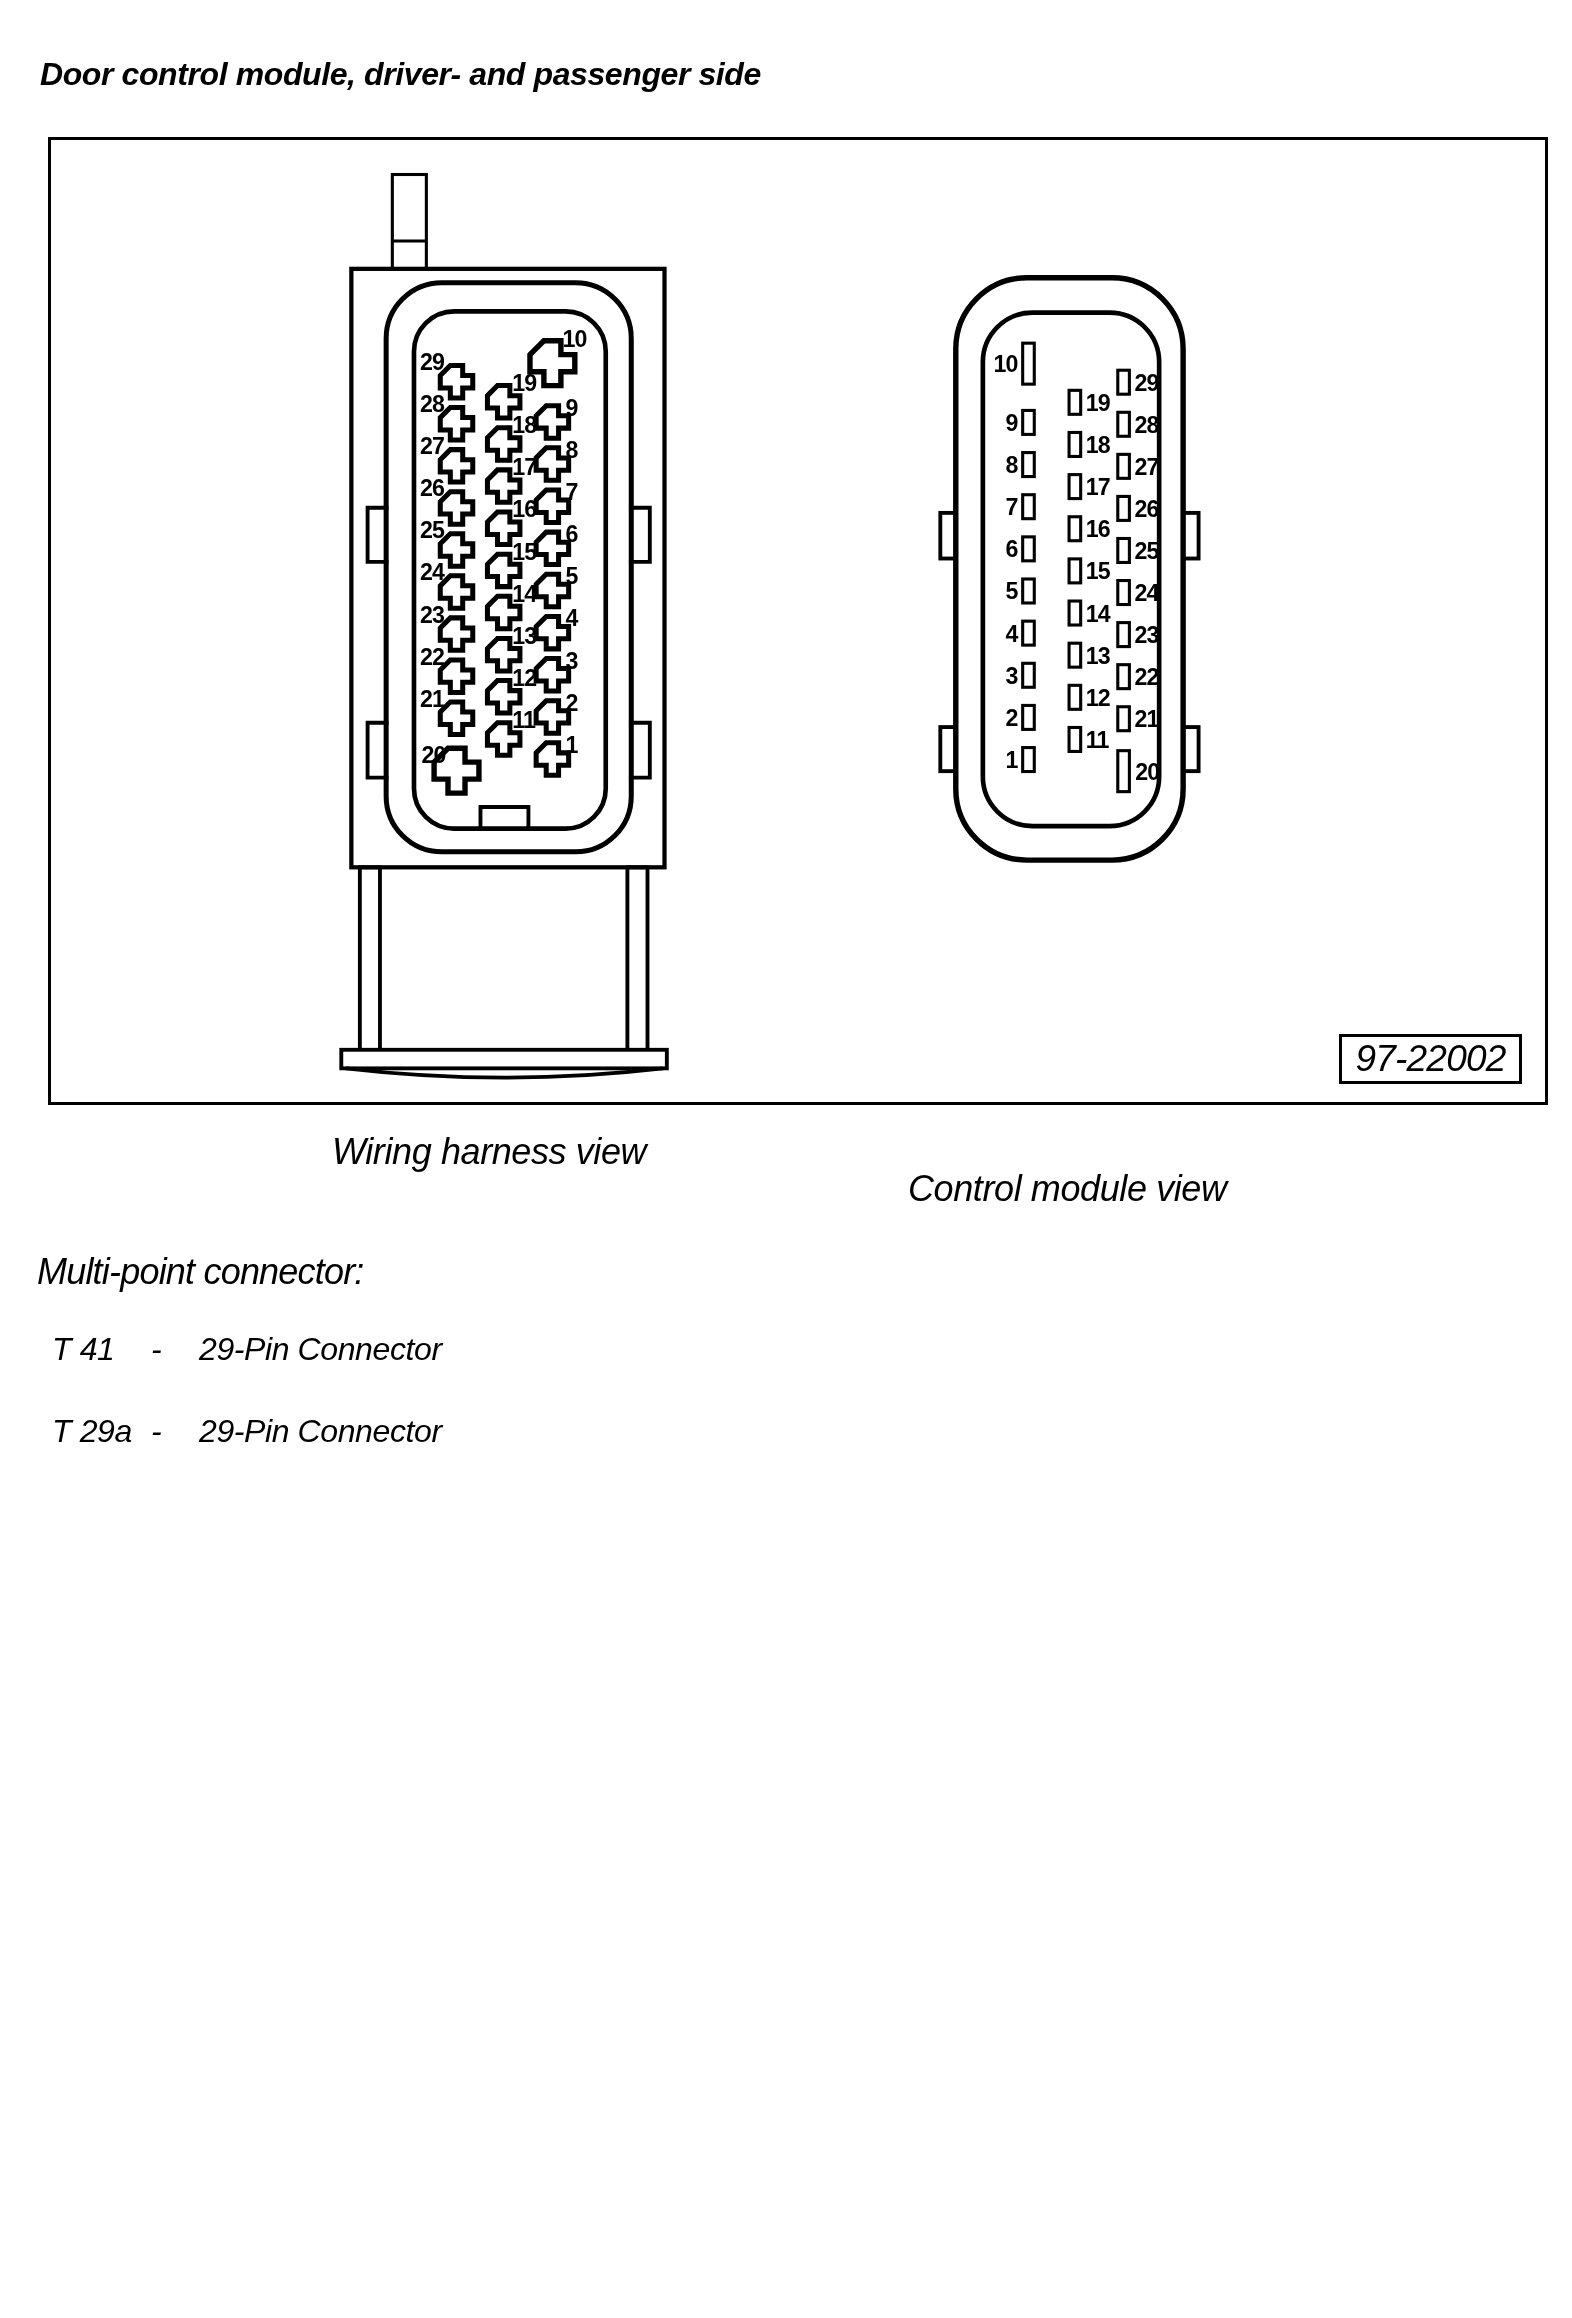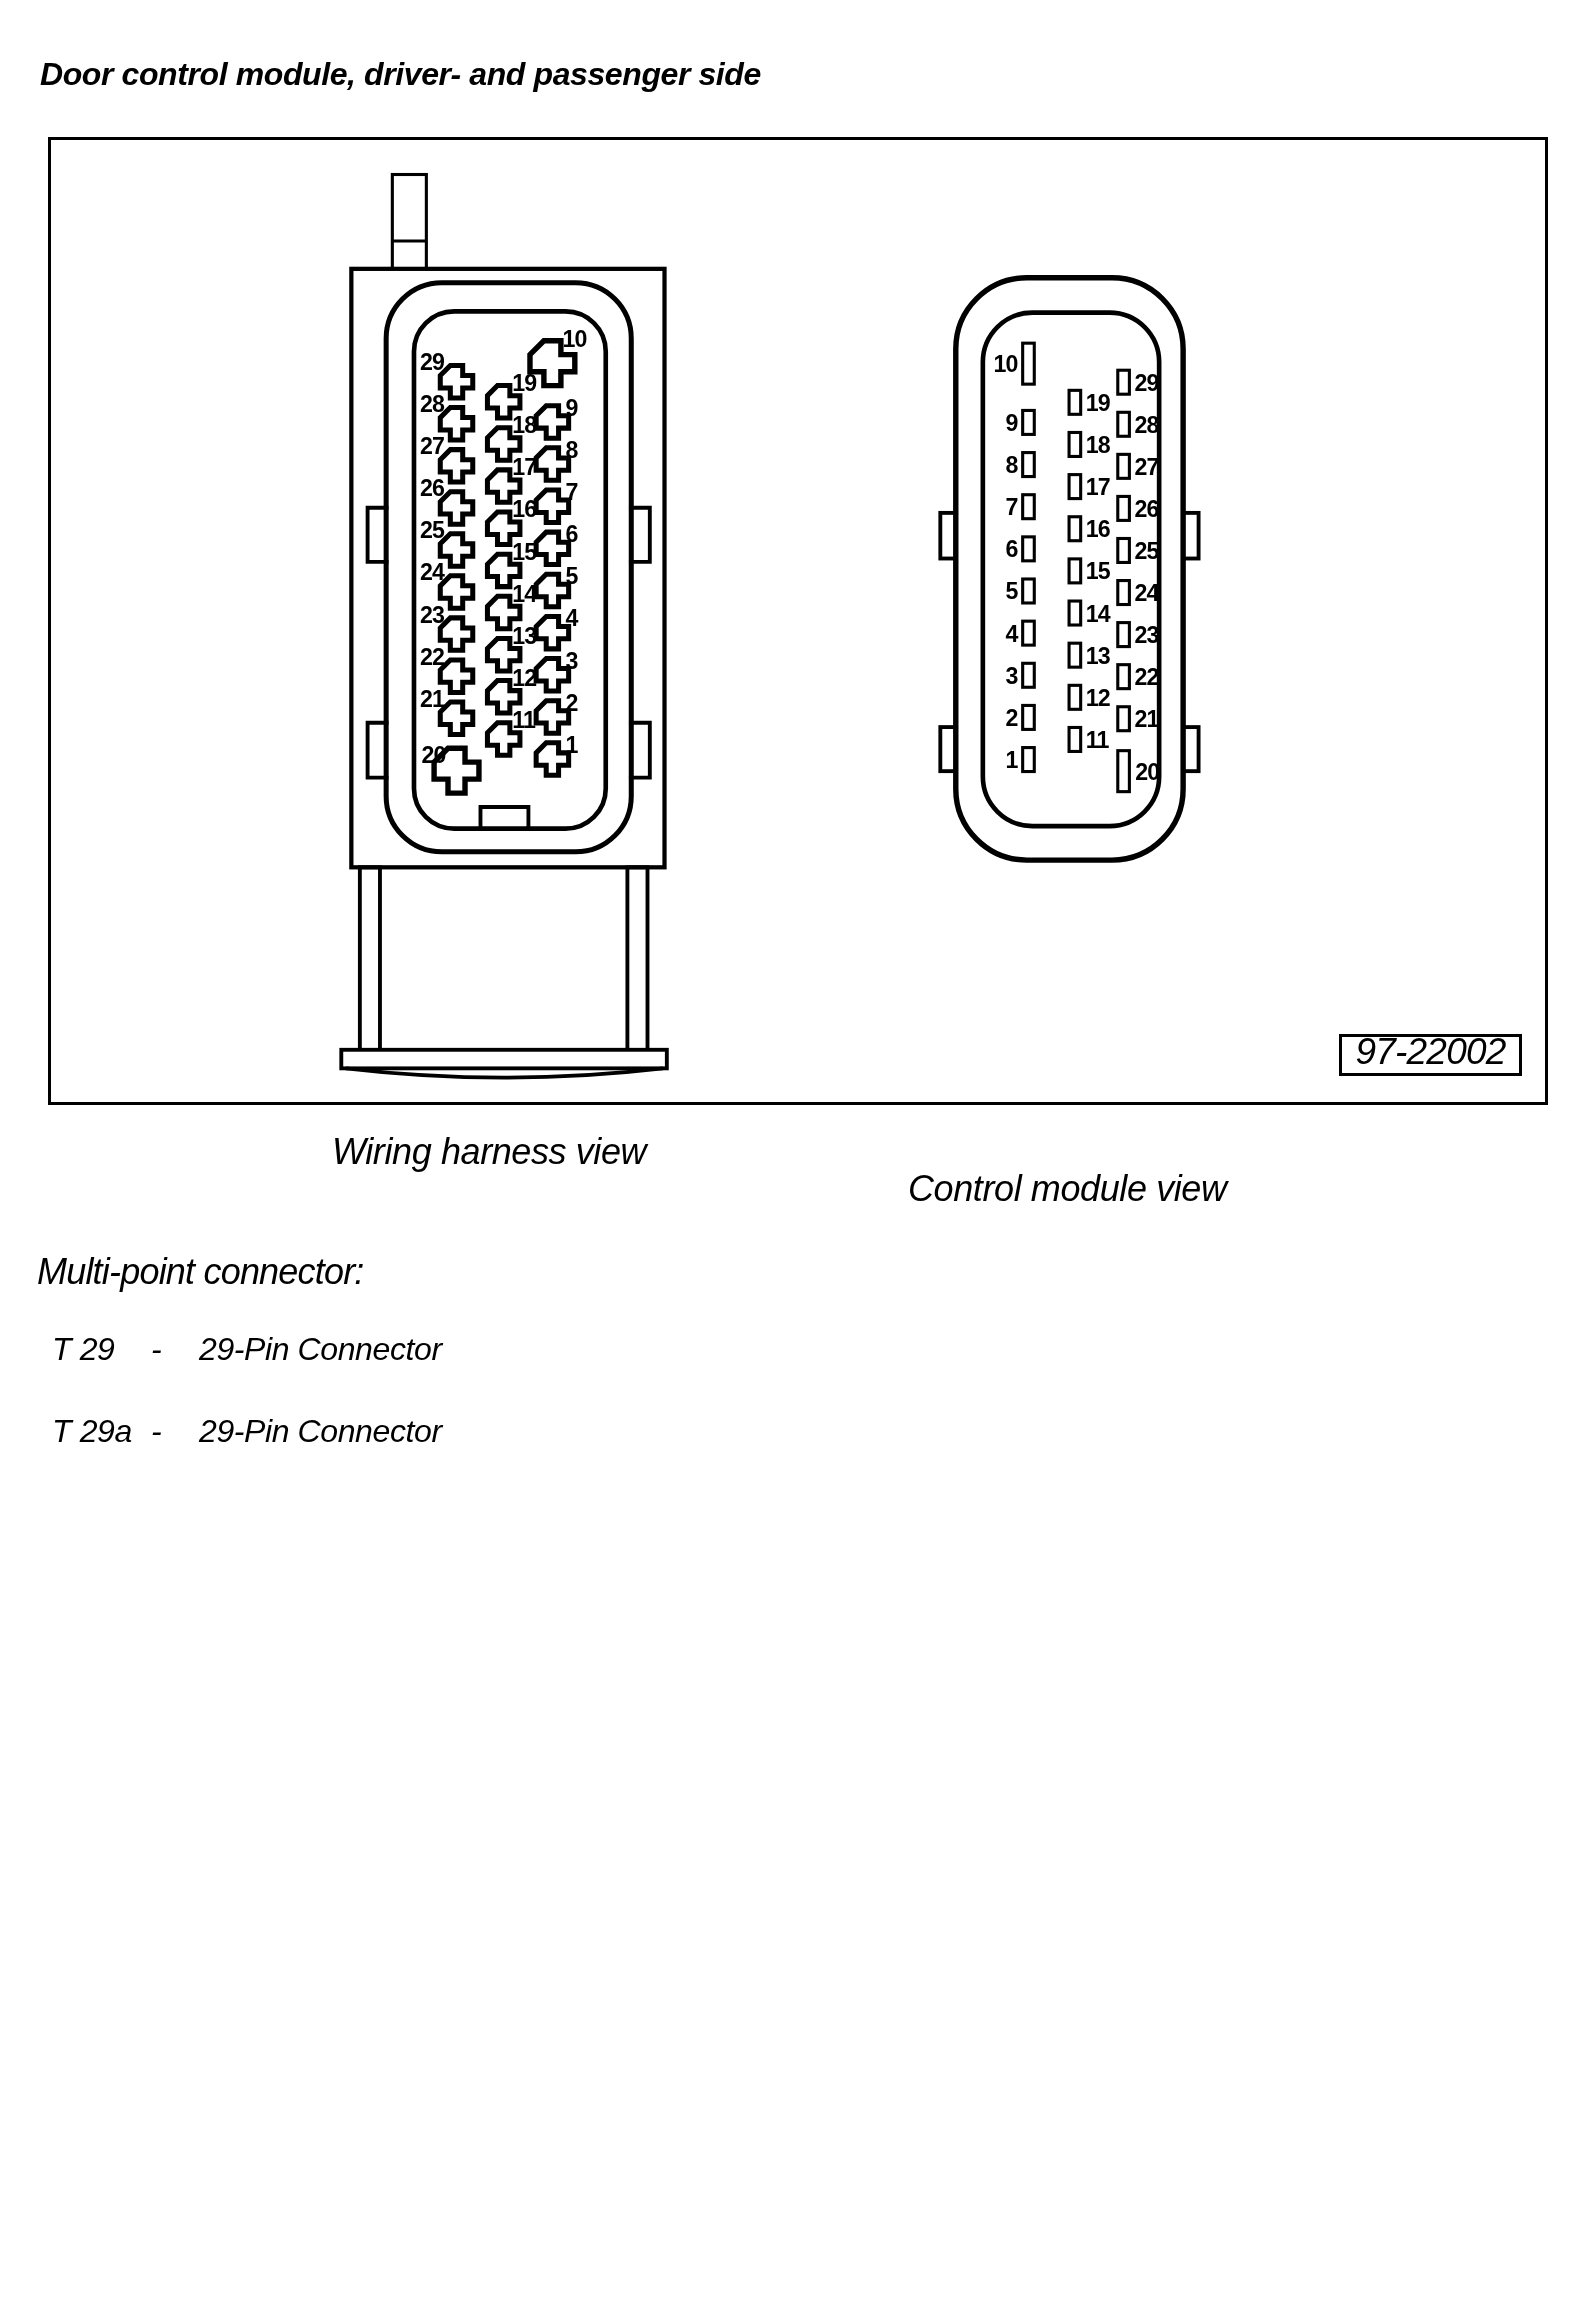--- a/index.html
+++ b/index.html
@@ -16,22 +16,22 @@
   }
   .connector-svg{position:absolute;}
   #svg-left{left:332px;top:166px;}
   #svg-right{left:924px;top:267px;}
   .caption{
     font-size:36px;letter-spacing:-0.4px;white-space:nowrap;
   }
   #caption-left{left:332px;top:1131px;width:340px;}
   #caption-right{left:908px;top:1168px;width:340px;}
   #figure-id-box{
-    left:1339px;top:1034px;width:183px;height:42px;border:3.9px solid #000;box-sizing:border-box;
-    display:flex;align-items:flex-end;justify-content:center;
+    left:1339px;top:1034px;width:183px;height:50px;border:3.9px solid #000;box-sizing:border-box;
+    display:flex;align-items:center;justify-content:center;
     font-size:37px;letter-spacing:-0.8px;white-space:nowrap;
   }
   #legend-heading{
     left:37px;top:1251px;font-size:36px;letter-spacing:-0.8px;white-space:nowrap;
   }
   .legend-row{left:52px;height:40px;font-size:32px;letter-spacing:-0.4px;white-space:nowrap;}
   #legend-row-0{top:1331px;}
   #legend-row-1{top:1413px;}
   .legend-term{display:inline-block;width:99px;}
   .legend-sep{display:inline-block;width:48px;text-align:left;}
@@ -201,18 +201,18 @@
 <div class="abs caption" id="caption-left">Wiring harness view</div>
 <div class="abs caption" id="caption-right">Control module view</div>
 
 <div class="abs" id="figure-id-box">
   <span>97-22002</span>
 </div>
 
 <div class="abs" id="legend-heading">Multi-point connector:</div>
 
 <div class="abs legend-row" id="legend-row-0">
-  <span class="legend-term">T 29</span><span class="legend-sep">-</span><span>29-Pin Connector</span>
+  <span class="legend-term">T 41</span><span class="legend-sep">-</span><span>29-Pin Connector</span>
 </div>
 <div class="abs legend-row" id="legend-row-1">
   <span class="legend-term">T 29a</span><span class="legend-sep">-</span><span>29-Pin Connector</span>
 </div>
 
 
 </body></html>

